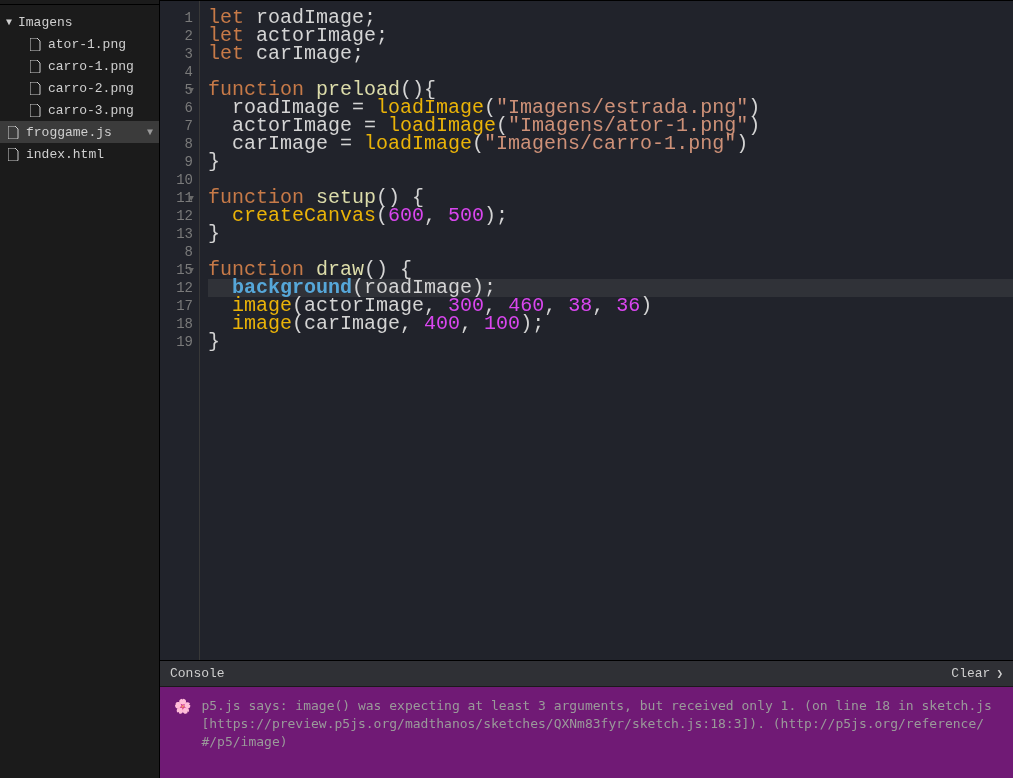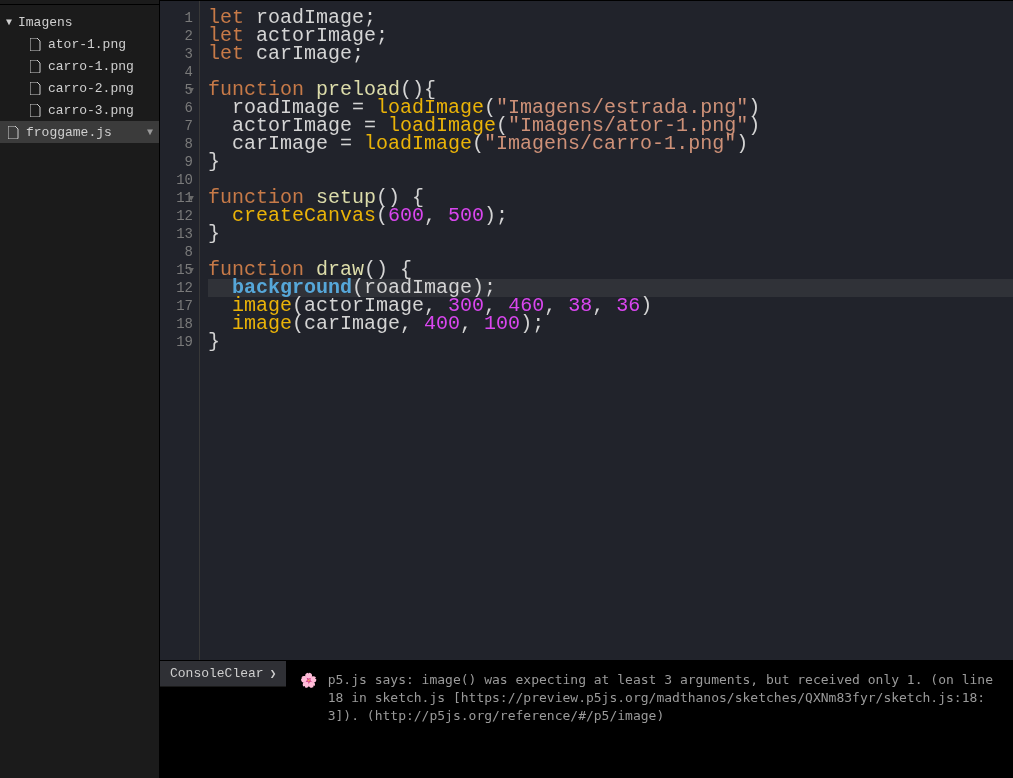--- a/index.html
+++ b/index.html
@@ -25,21 +25,21 @@
 .cl{height:18px;position:relative}
 .cl.hl{background:#303238}
 .k{color:#c77a48}
 .id{color:#d4d4d4}
 .fn{color:#dcdcaa}
 .call{color:#eab308;font-weight:normal}
 .callb{color:#56a7d9;font-weight:bold}
 .str{color:#ce9178}
 .num{color:#d946ef}
 .pn{color:#d4d4d4}
-.console{height:117px;background:#000000;display:flex;flex-direction:row;font-size:13px}
+.console{height:117px;background:#701a75;display:flex;flex-direction:column;font-size:13px}
 .console-hdr{height:26px;background:#2f3035;display:flex;align-items:center;padding:0 10px;color:#cfcfcf;border-bottom:1px solid #1a1a1a}
 .console-hdr .title{flex:1}
 .console-hdr .clear{cursor:pointer;color:#cfcfcf;display:flex;align-items:center;gap:6px}
 .console-body{flex:1;padding:10px 14px 6px 14px;overflow:hidden}
 .console-msg{display:flex;align-items:flex-start;gap:10px;color:#9a9a9a;line-height:18px;white-space:pre-wrap;word-break:break-all;font-family:Consolas,monospace}
 .flower{font-size:14px;line-height:18px;margin-top:0}
 svg{display:block}
 </style>
 </head>
 <body>
@@ -92,20 +92,28 @@
       <div id="root-children">
           <div class="tree-row active">
             <span class="ico">
               <svg width="11" height="13" viewBox="0 0 11 13">
                 <path d="M1 0h6l3 3v9a1 1 0 0 1-1 1H1a1 1 0 0 1-1-1V1a1 1 0 0 1 1-1z" fill="none" stroke="#cfcfcf" stroke-width="1"></path>
               </svg>
             </span>
             <span class="lbl">froggame.js</span>
             <span class="chev">▼</span>
           </div>
+          <div class="tree-row">
+            <span class="ico">
+              <svg width="11" height="13" viewBox="0 0 11 13">
+                <path d="M1 0h6l3 3v9a1 1 0 0 1-1 1H1a1 1 0 0 1-1-1V1a1 1 0 0 1 1-1z" fill="none" stroke="#cfcfcf" stroke-width="1"></path>
+              </svg>
+            </span>
+            <span class="lbl">index.html</span>
+          </div>
         </div>
 
     </div>
   </div>
 
   <div class="main">
     <div class="editor-wrap">
       <div class="gutter" id="gutter">
           <div class="ln">1</div>
           <div class="ln">2</div>

